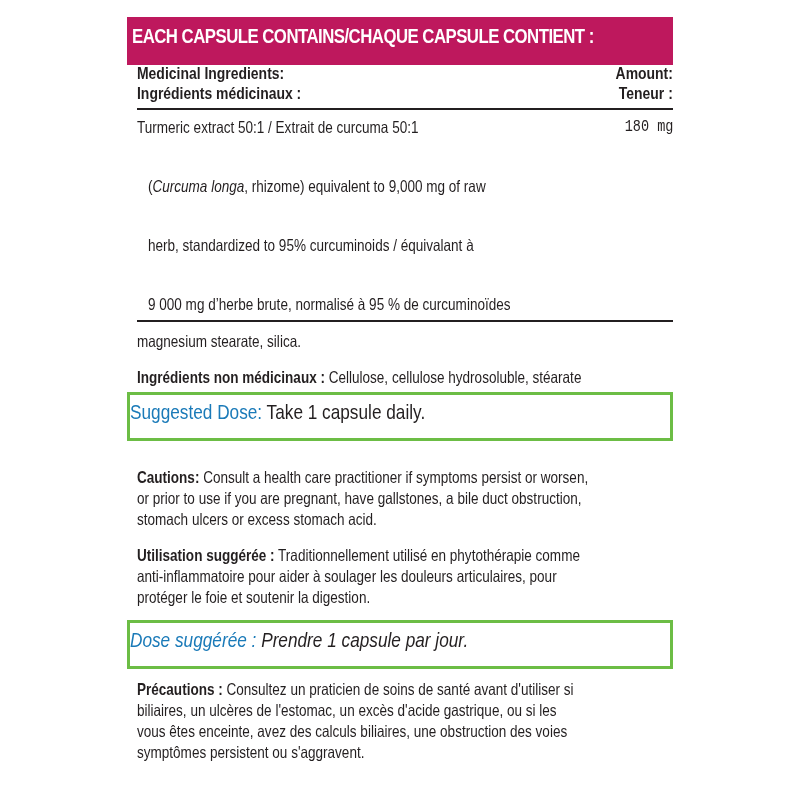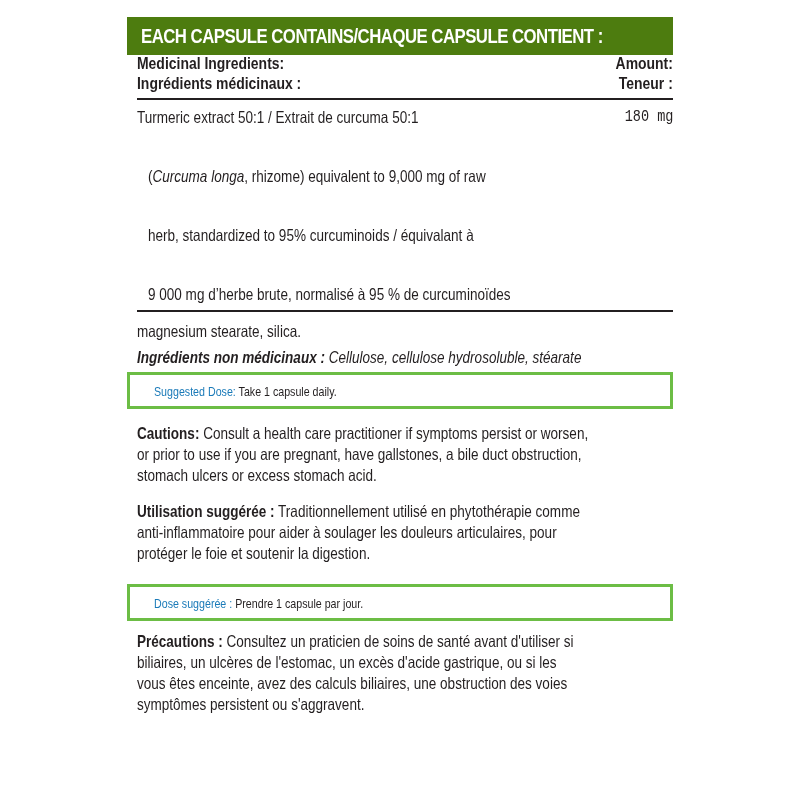--- a/index.html
+++ b/index.html
@@ -9,29 +9,29 @@
       color: #231f20;
       position: relative;
     }
     .label {
       position: absolute;
       left: 127px;
       top: 17px;
       width: 546px;
     }
     .header-band {
-      height: 38px;
-      background: #4d7c0f;
+      height: 48px;
+      background: #be185d;
       color: #ffffff;
       font-weight: bold;
       font-size: 19.5px;
       line-height: 38px;
       letter-spacing: -0.6px;
       white-space: nowrap;
-      padding-left: 14px;
+      padding-left: 5px;
       transform-origin: left center;
     }
     .header-band span { display: inline-block; transform: scaleX(0.86); transform-origin: left center; }
     .inner { padding-left: 10px; padding-right: 0; }
     .cond {
       display: inline-block;
       transform: scaleX(0.82);
       transform-origin: left center;
       white-space: nowrap;
     }
@@ -57,23 +57,23 @@
     .row-line { display: block; height: 20px; }
     .para {
       font-size: 16.5px;
       line-height: 21px;
       margin-left: 10px;
     }
     .para .line { display: block; height: 21px; }
     .para b { font-weight: bold; }
     .dose-box {
       border: 3px solid #6cbd45;
-      height: 37px;
-      padding-left: 24px;
-      font-size: 13px;
+      height: 49px;
+      padding-left: 0;
+      font-size: 21px;
       line-height: 33px;
     }
     .dose-label { color: #1a7ab8; }
     em { font-style: italic; }
   </style>
 </head>
 <body>
 
 <div class="label">
 
@@ -102,42 +102,42 @@
     </div>
     <div style="text-align:right;font-family:Liberation Mono, monospace;">
       <span class="row-line"><span class="cond cond-r">180 mg</span></span>
     </div>
   </div>
   <div class="divider"></div>
 
   <div class="para" style="margin-top:9px;">
     <span class="line"><span class="cond">magnesium stearate, silica.</span></span>
   </div>
-  <div class="para" style="margin-top:5px;font-style:italic;">
+  <div class="para" style="margin-top:15px;">
     <span class="line"><span class="cond"><b>Ingrédients non médicinaux :</b><span> Cellulose, cellulose hydrosoluble, stéarate</span></span></span>
   </div>
 
 
   <div class="dose-box" style="margin-top:4px;">
     <span class="cond"><span class="dose-label">Suggested Dose:</span><span> Take 1 capsule daily.</span></span>
   </div>
 
-  <div class="para" style="margin-top:14px;">
+  <div class="para" style="margin-top:26px;">
     <span class="line"><span class="cond"><b>Cautions:</b><span> Consult a health care practitioner if symptoms persist or worsen,</span></span></span>
     <span class="line"><span class="cond">or prior to use if you are pregnant, have gallstones, a bile duct obstruction,</span></span>
     <span class="line"><span class="cond">stomach ulcers or excess stomach acid.</span></span>
   </div>
 
   <div class="para" style="margin-top:15px;">
     <span class="line"><span class="cond"><b>Utilisation suggérée :</b><span> Traditionnellement utilisé en phytothérapie comme</span></span></span>
     <span class="line"><span class="cond">anti-inflammatoire pour aider à soulager les douleurs articulaires, pour</span></span>
     <span class="line"><span class="cond">protéger le foie et soutenir la digestion.</span></span>
   </div>
 
-  <div class="dose-box" style="margin-top:20px;">
+  <div class="dose-box" style="margin-top:12px;font-style:italic;">
     <span class="cond"><span class="dose-label">Dose suggérée :</span><span> Prendre 1 capsule par jour.</span></span>
   </div>
 
   <div class="para" style="margin-top:10px;">
     <span class="line"><span class="cond"><b>Précautions :</b><span> Consultez un praticien de soins de santé avant d'utiliser si</span></span></span>
     <span class="line"><span class="cond">biliaires, un ulcères de l'estomac, un excès d'acide gastrique, ou si les</span></span>
     <span class="line"><span class="cond">vous êtes enceinte, avez des calculs biliaires, une obstruction des voies</span></span>
     <span class="line"><span class="cond">symptômes persistent ou s'aggravent.</span></span>
   </div>
 

